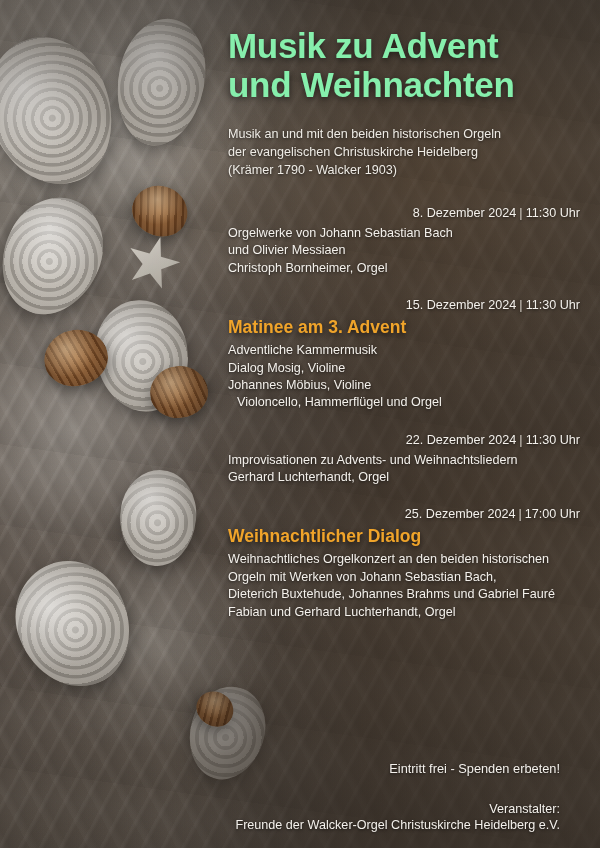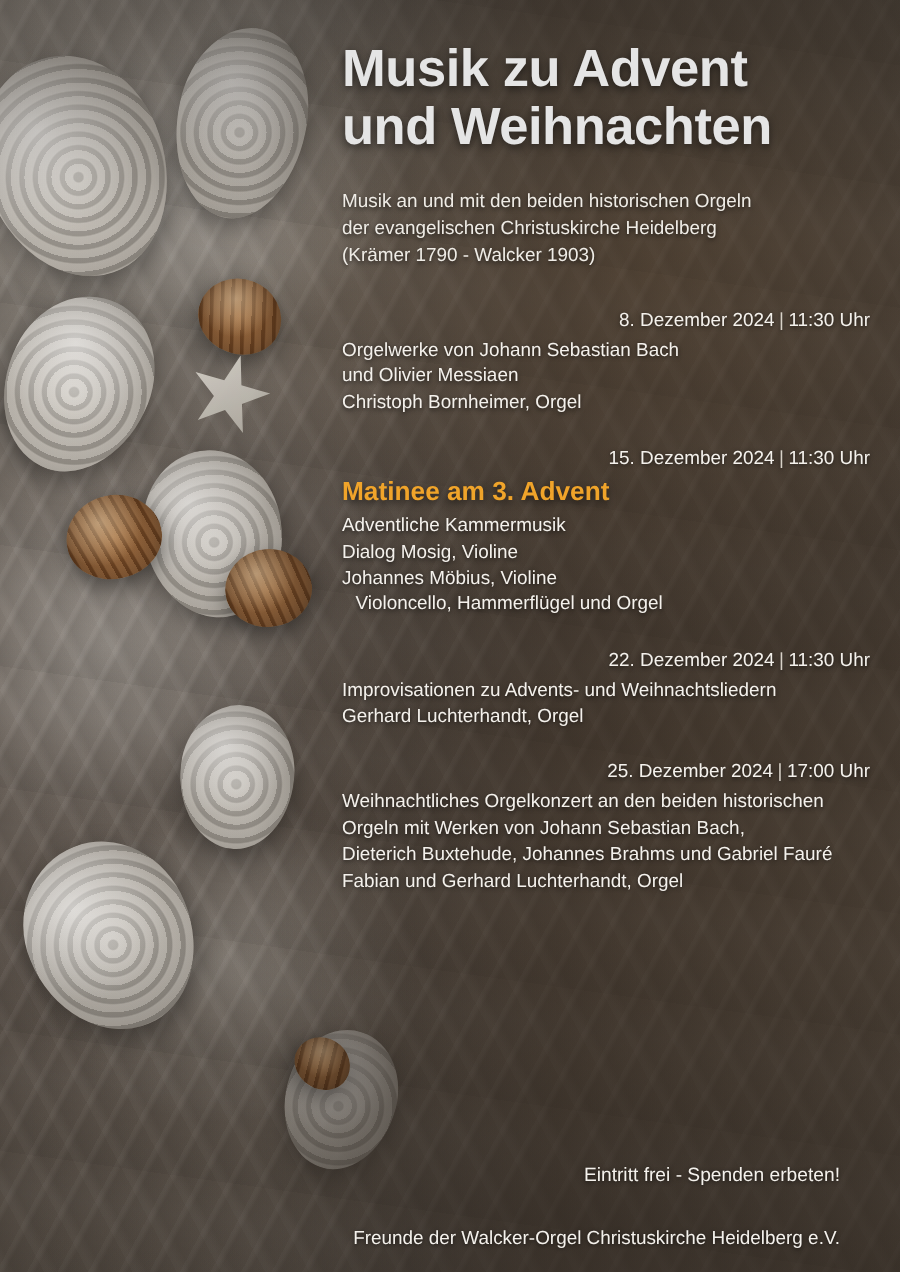--- a/index.html
+++ b/index.html
@@ -87,21 +87,21 @@
     top: 0;
     width: 352px;
     height: 848px;
     color: #f2efe9;
   }
 
   .title {
     font-size: 35px;
     line-height: 1.12;
     font-weight: bold;
-    color: #e5e5e5;
+    color: #86efac;
     letter-spacing: -0.3px;
     margin: 26px 0 0 0;
     text-shadow: 0 2px 6px rgba(0,0,0,0.55);
   }
   .title .l2 { display: block; }
 
   .subtitle {
     margin-top: 22px;
     font-size: 12.6px;
     line-height: 1.42;
@@ -229,27 +229,29 @@
           <span>22. Dezember 2024</span><span class="sep">|</span><span>11:30 Uhr</span>
         </div>
         <div class="event-line">Improvisationen zu Advents- und Weihnachtsliedern</div>
         <div class="event-line it">Gerhard Luchterhandt, Orgel</div>
       </div>
 
       <div class="event">
         <div class="event-date">
           <span>25. Dezember 2024</span><span class="sep">|</span><span>17:00 Uhr</span>
         </div>
+        <div class="event-title">Weihnachtlicher Dialog</div>
         <div class="event-line">Weihnachtliches Orgelkonzert an den beiden historischen</div>
         <div class="event-line">Orgeln mit Werken von Johann Sebastian Bach,</div>
         <div class="event-line">Dieterich Buxtehude, Johannes Brahms und Gabriel Fauré</div>
         <div class="event-line it">Fabian und Gerhard Luchterhandt, Orgel</div>
       </div>
 
     </div>
 
     <div class="footer">
       <div class="free">Eintritt frei - Spenden erbeten!</div>
+      <div class="org-label">Veranstalter:</div>
       <div class="org-line">Freunde der Walcker-Orgel Christuskirche Heidelberg e.V.</div>
     </div>
 
   </div>
 </div>
 
 </body></html>

